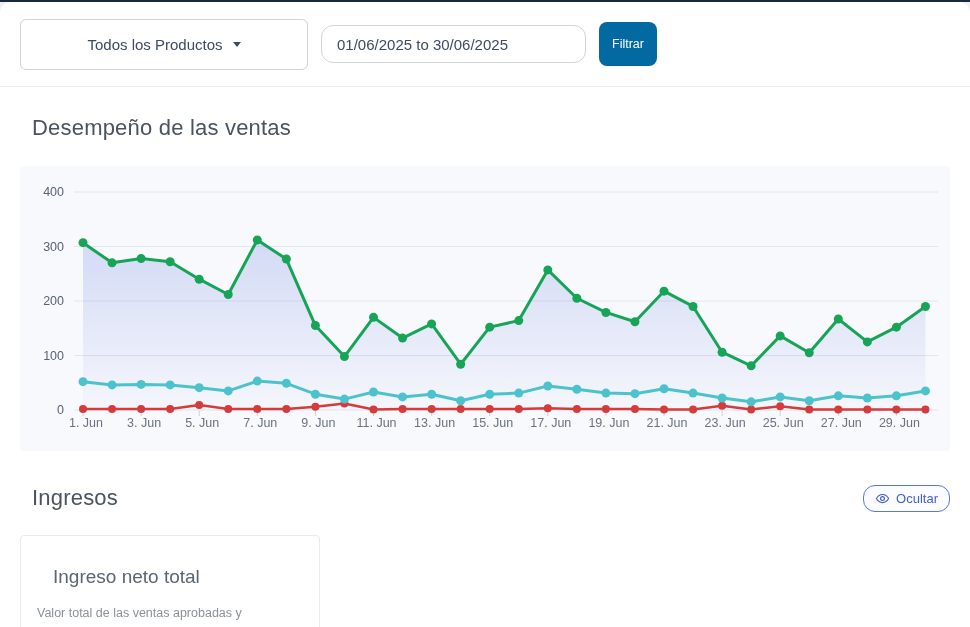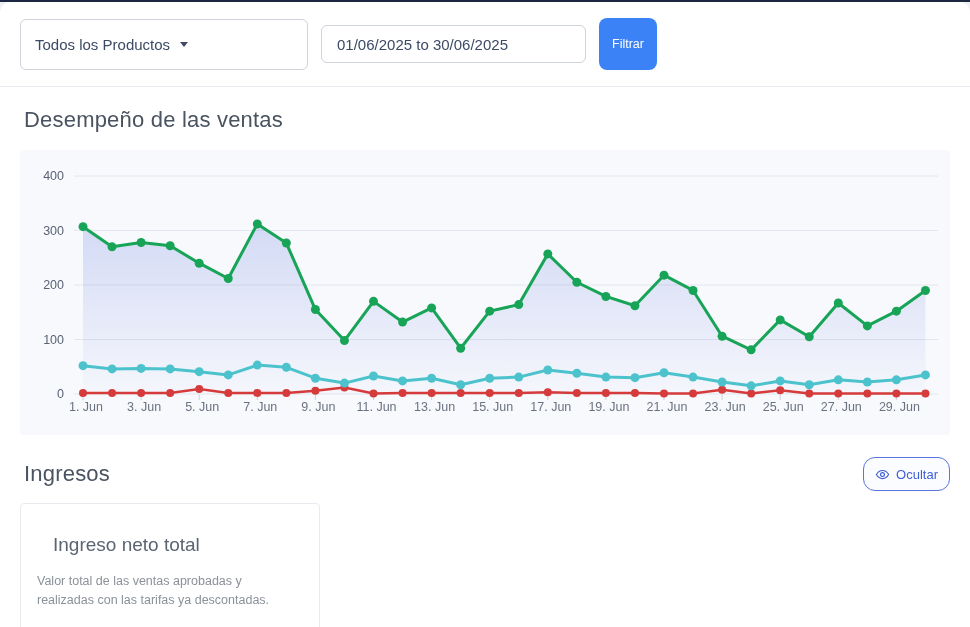--- a/index.html
+++ b/index.html
@@ -17,53 +17,53 @@
     border-radius: 10px 10px 0 0;
   }
   
   .filter-bar {
     display: flex; align-items: center; gap: 13px;
     padding: 0 20px; height: 85px;
     border-bottom: 1px solid #e9ebf0;
   }
   .select-box {
     height: 51px; border: 1px solid #ced4da; border-radius: 6px;
-    display: flex; align-items: center; justify-content: flex-start;
+    display: flex; align-items: center; justify-content: center;
     padding: 0 14px; font-size: 15px; color: #3c4a64;
     background: #fff; cursor: pointer; flex: 0 0 auto;
   }
   .select-box.w1 { width: 288px; }
   .caret {
     width: 0; height: 0; margin-left: 10px;
     border-left: 4.5px solid transparent;
     border-right: 4.5px solid transparent;
     border-top: 5.5px solid #3f4b63;
   }
   .date-input {
-    width: 265px; height: 38px; border: 1px solid #ced4da; border-radius: 6px;
+    width: 265px; height: 38px; border: 1px solid #ced4da; border-radius: 12px;
     padding: 0 15px; font-size: 15px; color: #3c4a64;
     font-family: "Liberation Sans", sans-serif; background: #fff; outline: none;
   }
   .filter-btn {
-    width: 58px; height: 52px; border: none; border-radius: 8px;
-    background: #3b82f6; color: #ffffff; font-size: 12.5px;
+    width: 58px; height: 44px; border: none; border-radius: 8px;
+    background: #0369a1; color: #ffffff; font-size: 12.5px;
     font-family: "Liberation Sans", sans-serif; cursor: pointer;
   }
   
   .section-title {
     font-size: 22px; font-weight: 500; color: #4a5360;
-    margin: 4px; letter-spacing: .2px;
+    margin: 12px; letter-spacing: .2px;
   }
   .sales-head { padding: 16px 20px 13px; }
   .chart-wrap {
     margin: 0 20px; width: 930px; height: 285px;
     background: #f8f9fd; border-radius: 4px;
   }
   .ingresos-head {
-    display: flex; justify-content: space-between;
+    display: flex; align-items: center; justify-content: space-between;
     padding: 22px 20px 12px;
     gap: 36px;
   }
   .hide-btn {
     display: inline-flex; align-items: center; gap: 6px;
     border: 1px solid #5a75dd; border-radius: 12px; background: #fbfcff;
     color: #3e5fd7; font-size: 13px; padding: 5px 11px;
     font-family: "Liberation Sans", sans-serif; cursor: pointer;
   }
   .hide-btn svg { display: block; }

